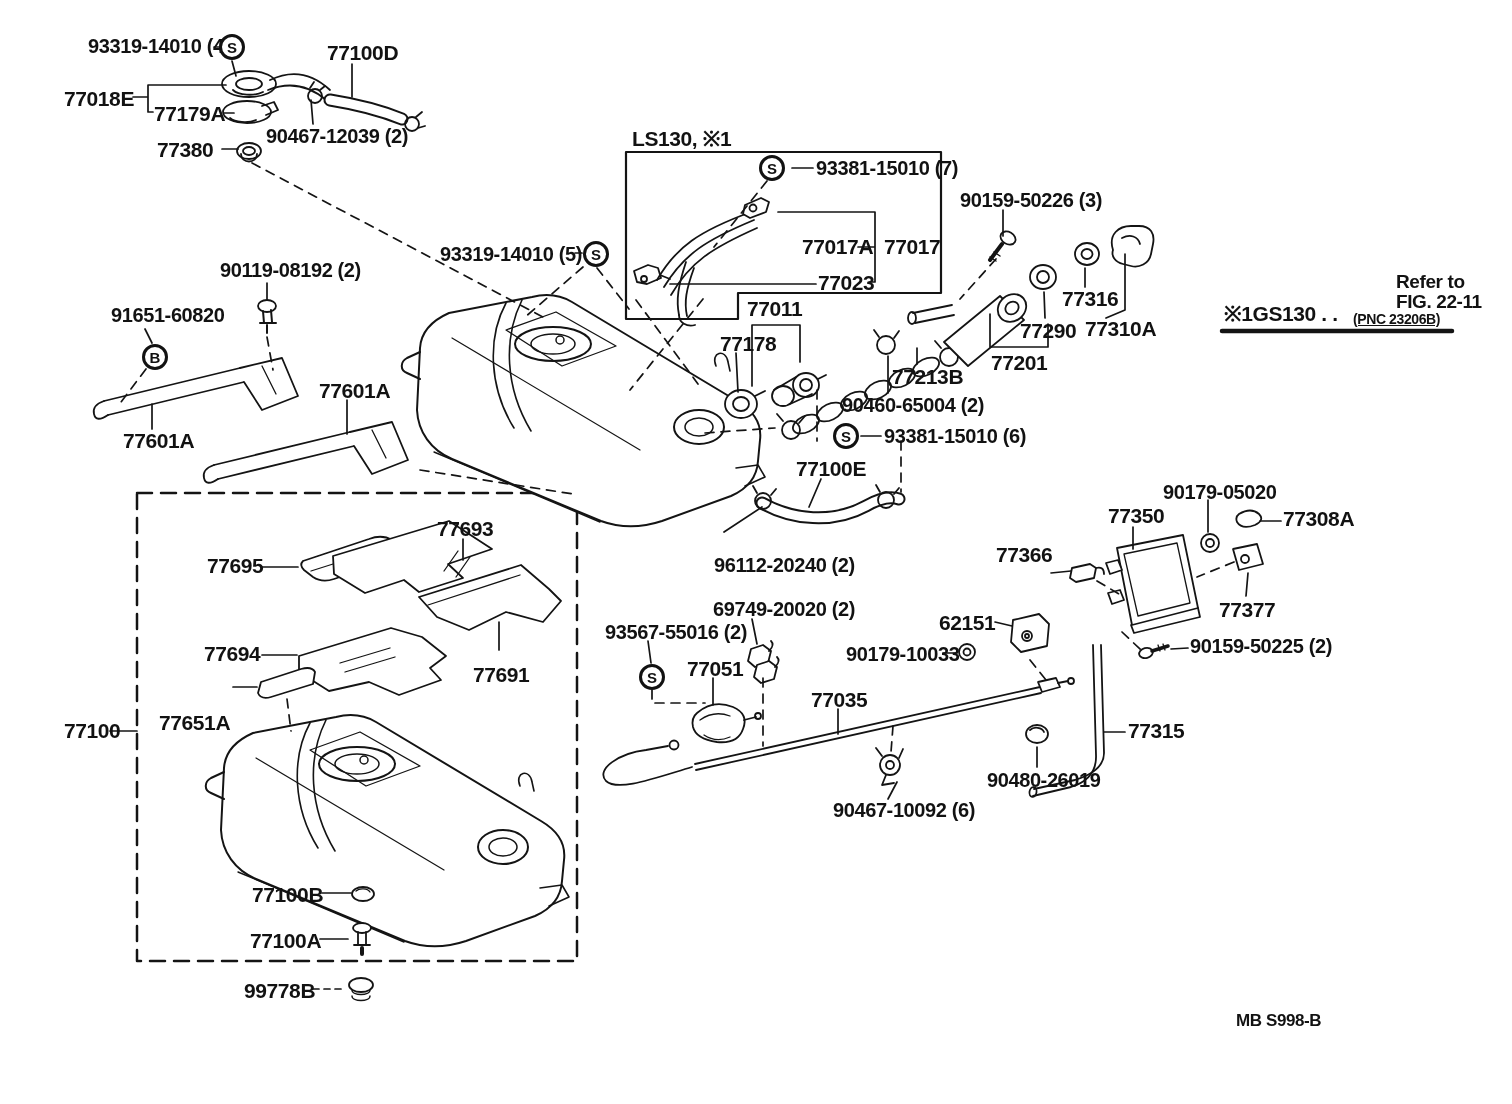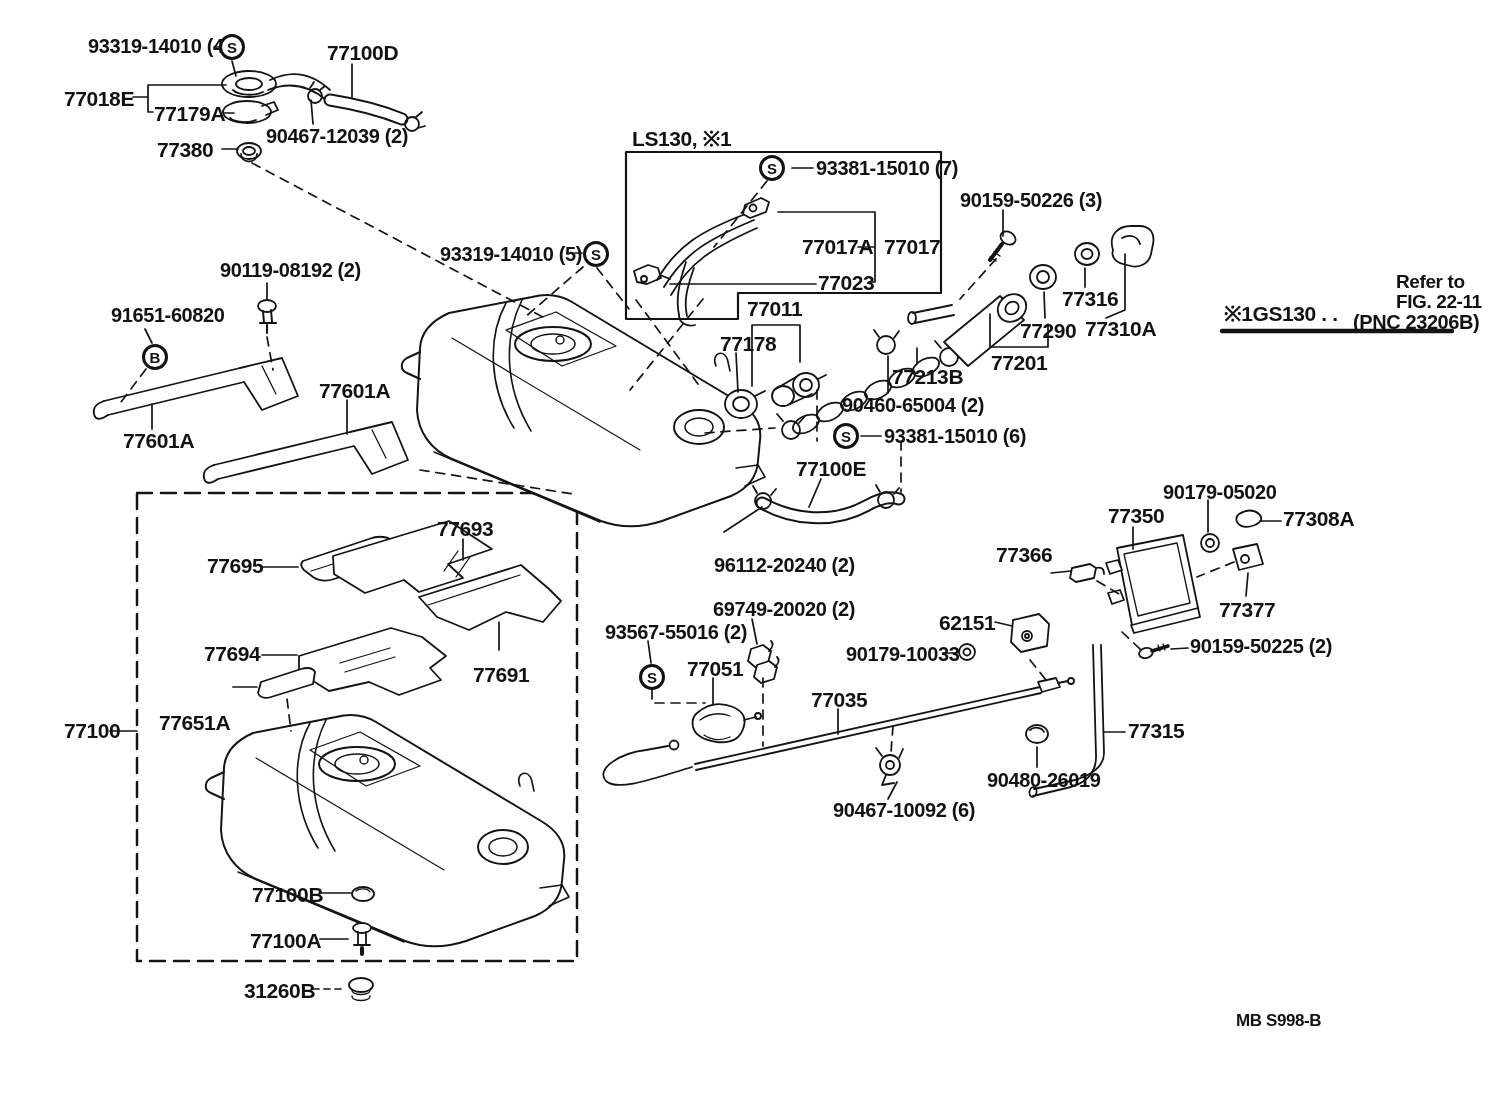--- a/index.html
+++ b/index.html
@@ -2,21 +2,21 @@
 <html><head>
 <meta charset="utf-8">
 <style>
   html,body{margin:0;padding:0;background:#fff;}
   #stage{position:relative;width:1512px;height:1104px;background:#fff;overflow:hidden;
          font-family:"Liberation Sans",sans-serif;color:#111;}
   #art{position:absolute;left:0;top:0;}
   .lbl{position:absolute;font:700 20px/1.05 "Liberation Sans",sans-serif;color:#121212;
        letter-spacing:-0.4px;white-space:nowrap;}
   .lbl.big{font-size:21px;}
-  .lbl.small{font-size:20px;}
+  .lbl.small{font-size:14px;text-decoration:underline;}
   .lbl.refer{font-size:19px;margin-left:44px;}
   .sym{position:absolute;width:26px;height:26px;border:3px solid #121212;border-radius:50%;
        display:flex;align-items:center;justify-content:center;
        font:700 15px "Liberation Sans",sans-serif;background:#fff;box-sizing:border-box;}
 </style>
 </head>
 <body>
 
 <div id="stage">
 
@@ -354,21 +354,21 @@
 <div class="lbl big" style="left:687px;top:658px">77051</div>
 <div class="lbl big" style="left:939px;top:612px">62151</div>
 <div class="lbl" style="left:846px;top:644px">90179-10033</div>
 <div class="lbl" style="left:1190px;top:636px">90159-50225 (2)</div>
 <div class="lbl big" style="left:811px;top:689px">77035</div>
 <div class="lbl big" style="left:1128px;top:720px">77315</div>
 <div class="lbl" style="left:987px;top:770px">90480-26019</div>
 <div class="lbl" style="left:833px;top:800px">90467-10092 (6)</div>
 <div class="lbl big" style="left:252px;top:884px">77100B</div>
 <div class="lbl big" style="left:250px;top:930px">77100A</div>
-<div class="lbl big" style="left:244px;top:980px">31260B</div>
+<div class="lbl big" style="left:244px;top:980px">99778B</div>
 <div class="lbl" style="left:1236px;top:1012px;font-size:17px">MB S998-B</div>
 
 <div class="sym" style="left:219px;top:34px">S</div>
 <div class="sym" style="left:759px;top:155px">S</div>
 <div class="sym" style="left:583px;top:241px">S</div>
 <div class="sym" style="left:833px;top:423px">S</div>
 <div class="sym" style="left:639px;top:664px">S</div>
 <div class="sym" style="left:142px;top:344px">B</div>
 
 </div>

